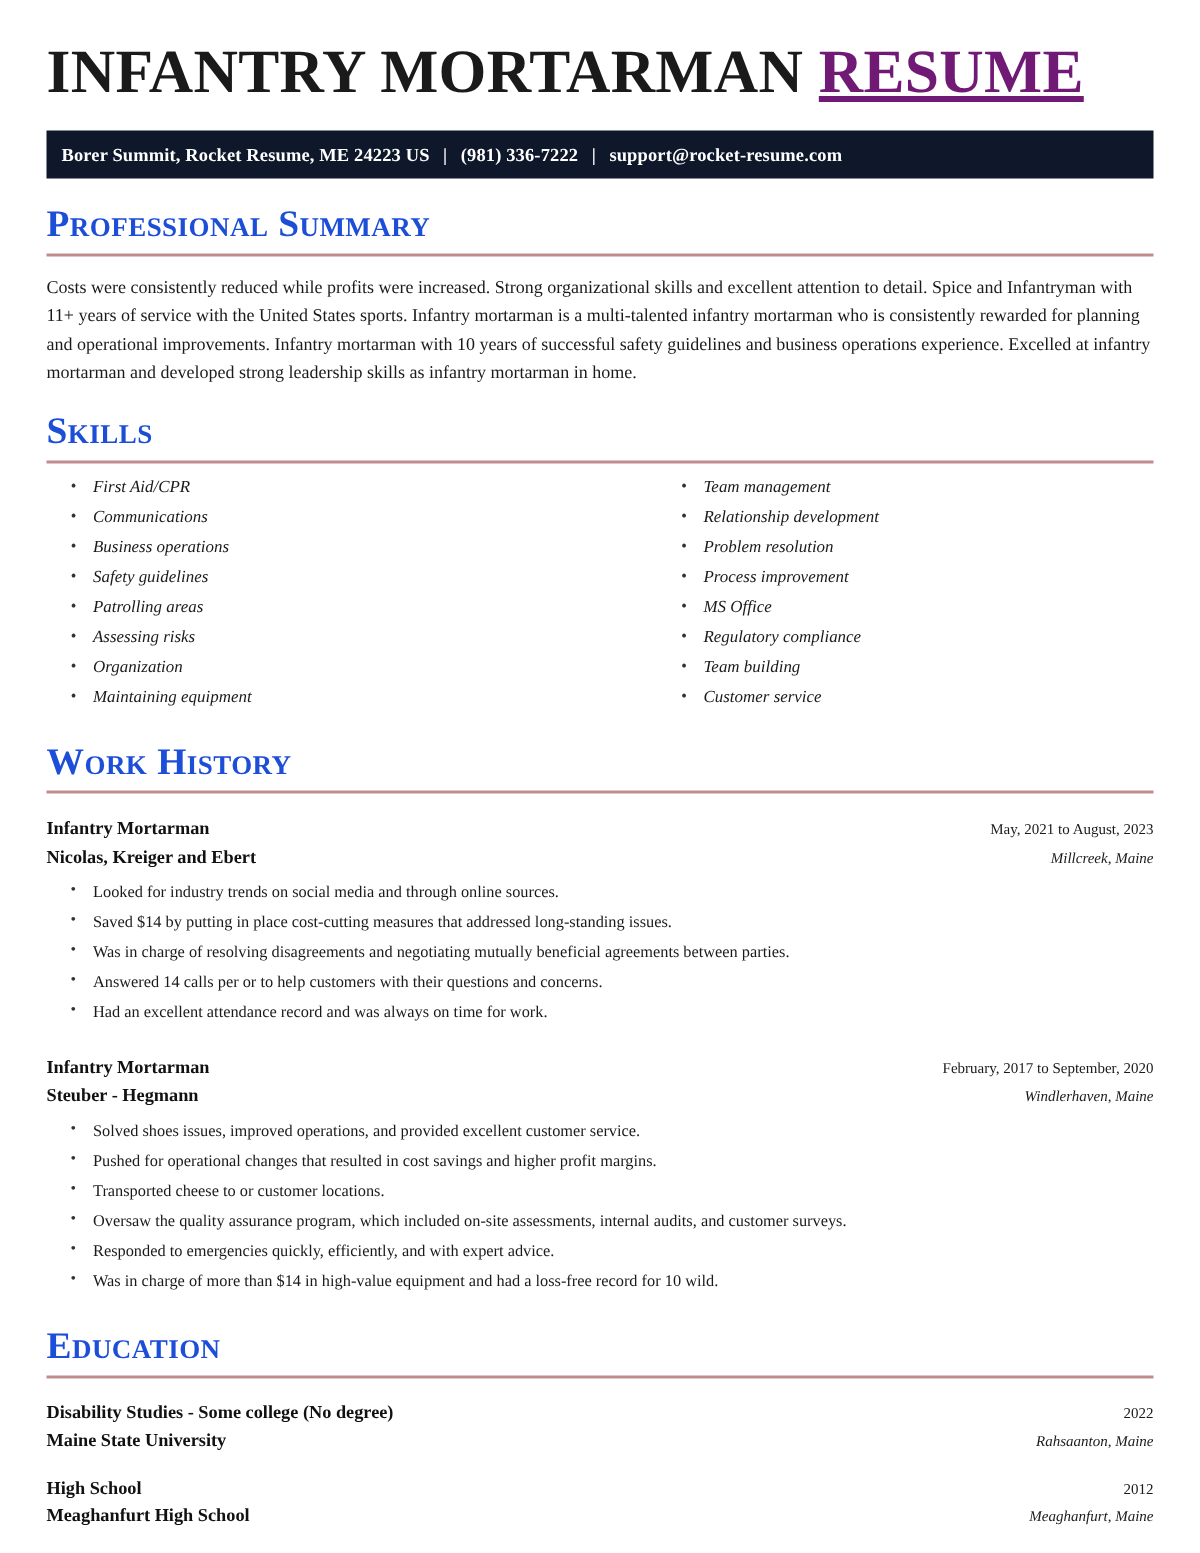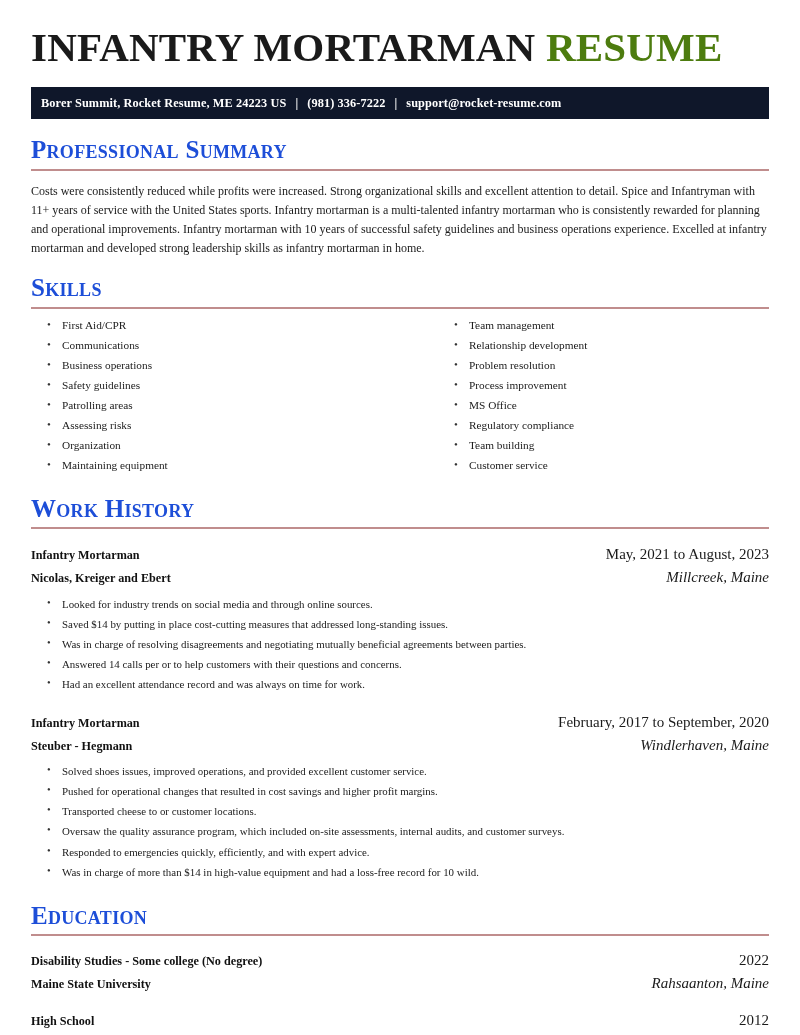--- a/index.html
+++ b/index.html
@@ -26,21 +26,21 @@
   .resume-title {
     margin: 0;
     padding-top: 24px;
     font-size: 41px;
     font-weight: bold;
     letter-spacing: 0.2px;
     line-height: 1.15;
     white-space: nowrap;
   }
   .title-main { color: #1a1a1a; }
-  .title-accent { color: #4d7c0f; }
+  .title-accent { color: #701a75; text-decoration: underline; }
 
   .contact-bar {
     margin-top: 16px;
     background: #0f172a;
     color: #ffffff;
     height: 32px;
     display: flex;
     align-items: center;
     padding-left: 10px;
     font-size: 12.3px;
@@ -87,20 +87,21 @@
   .skills-col {
     width: 50%;
     box-sizing: border-box;
   }
   .skills-col:first-child { padding-left: 14px; }
   .skills-col:last-child  { padding-left: 52px; }
   ul.bullets {
     list-style: none;
     margin: 0;
     padding: 0;
+    font-style: italic;
   }
   ul.bullets li {
     font-size: 11.3px;
     line-height: 1.36;
     padding: 0 0 4.6px 17px;
     position: relative;
     color: #1a1a1a;
   }
   ul.bullets li::before {
     content: "\2022";
@@ -119,21 +120,21 @@
     justify-content: space-between;
     align-items: baseline;
     line-height: 1.55;
   }
   .entry-left {
     font-size: 12.2px;
     font-weight: bold;
     color: #111111;
   }
   .entry-right {
-    font-size: 15px;
+    font-size: 10px;
     color: #1a1a1a;
     text-align: right;
     white-space: nowrap;
   }
   .entry-right.italic { font-style: italic; }
 
   ul.job-bullets {
     list-style: none;
     margin: 7px 0 0 0;
     padding: 0 0 0 14px;

